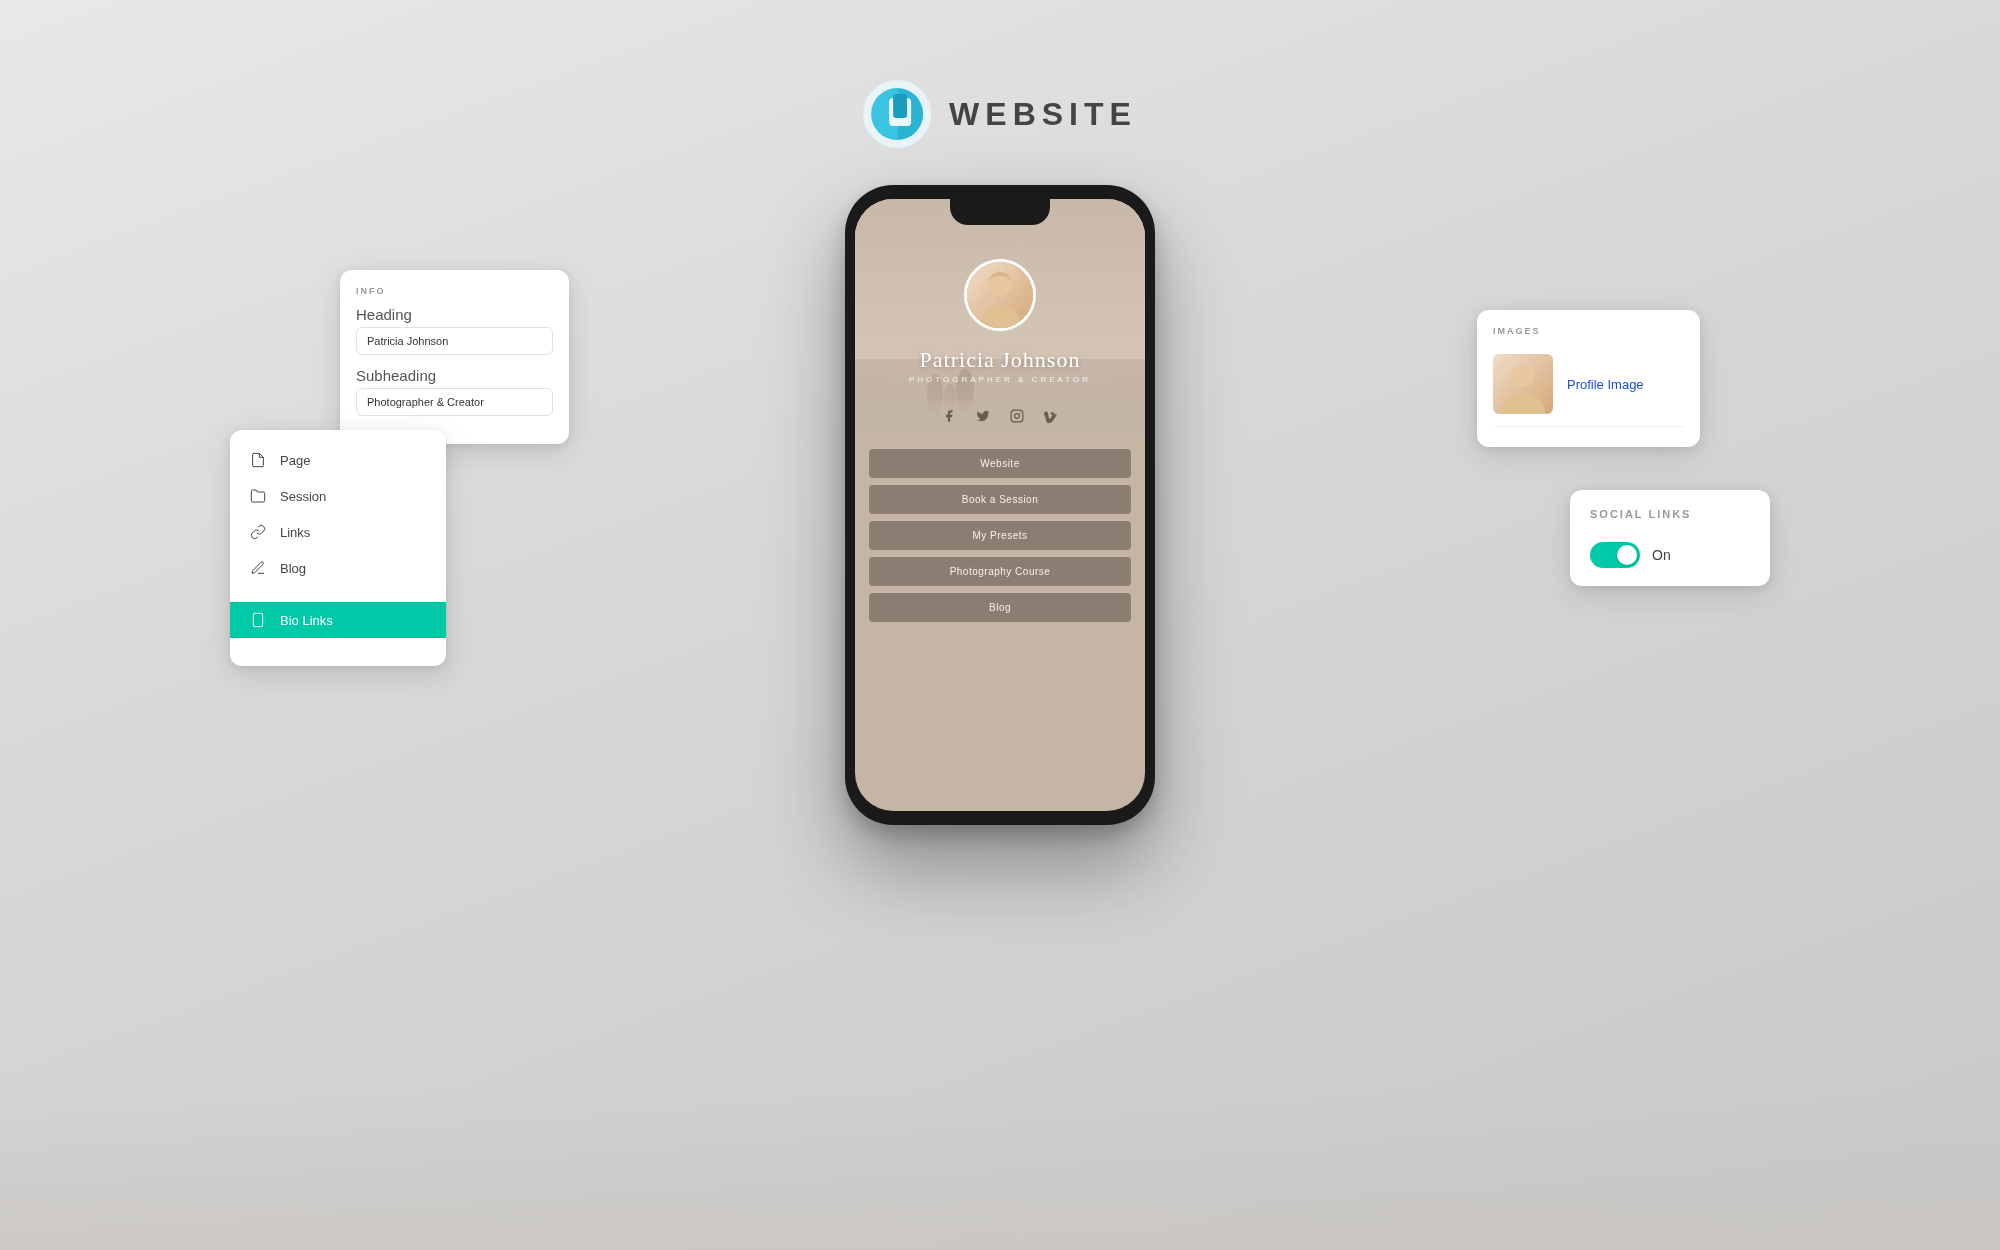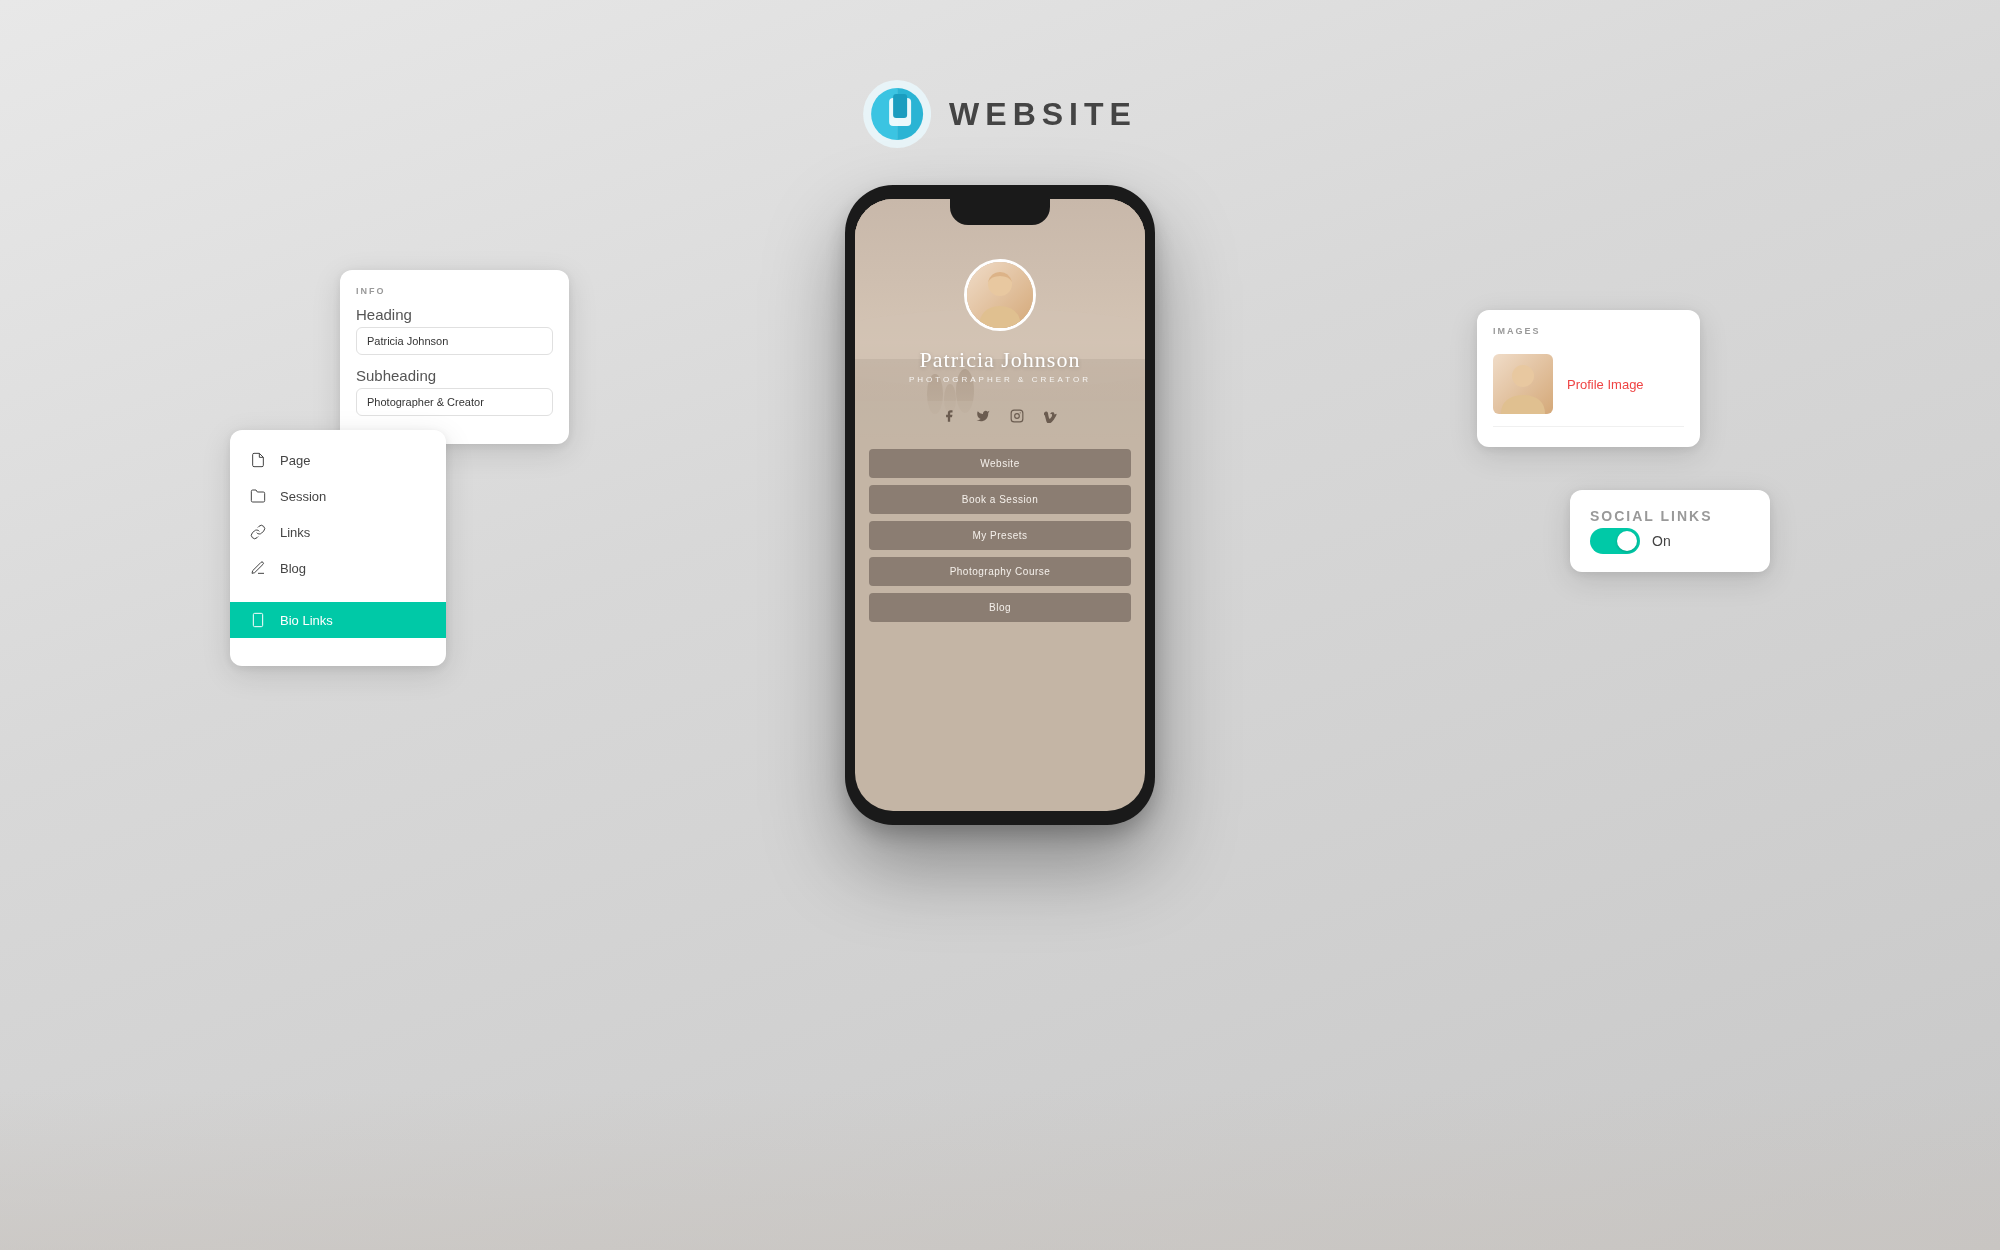--- a/index.html
+++ b/index.html
@@ -268,43 +268,43 @@
     .image-thumb {
       width: 60px;
       height: 60px;
       border-radius: 6px;
       overflow: hidden;
       flex-shrink: 0;
     }
 
     .image-label {
       font-size: 13px;
-      color: #ef4444;
+      color: #1d4ed8;
     }
 
     .image-divider {
       height: 1px;
       background: #f0f0f0;
       margin: 4px 0;
     }
 
     
     .panel-social {
       top: 490px;
       right: 230px;
       width: 200px;
       padding: 18px 20px;
     }
 
     .social-panel-label {
-      font-size: 14px;
+      font-size: 11px;
       font-weight: 700;
       letter-spacing: 2px;
       color: #999;
-      margin-bottom: 4px;
+      margin-bottom: 22px;
     }
 
     .toggle-row {
       display: flex;
       align-items: center;
       gap: 12px;
     }
 
     .toggle-track {
       width: 50px;

